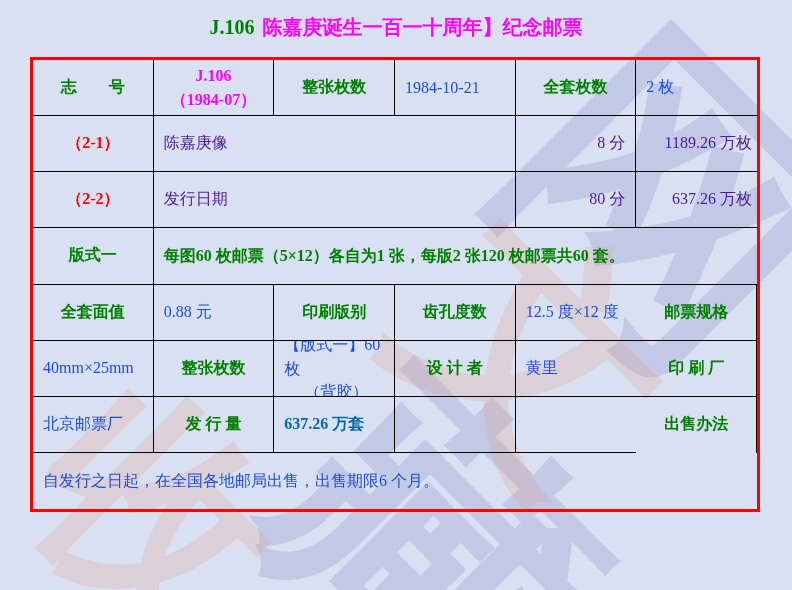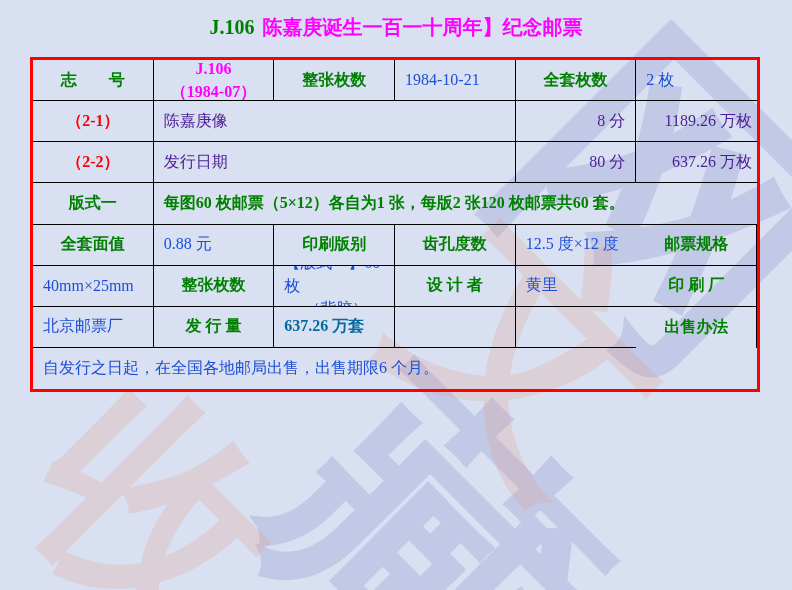--- a/index.html
+++ b/index.html
@@ -31,21 +31,21 @@
     position:absolute;left:0;top:14px;width:792px;
     text-align:center;
     font-size:20px;font-weight:bold;
     z-index:2;
   }
   .title .cat{color:#008000;margin-right:8px;}
   .title .nm{color:#ff00ff;}
   
   .tbl{
     position:absolute;left:30px;top:57px;
-    width:730px;height:335px;
+    width:730px;height:455px;
     border:3px solid #ff0000;
     box-sizing:border-box;
     display:grid;
     grid-template-columns:repeat(6,1fr);
     grid-template-rows:repeat(8,1fr);
     z-index:1;
     background:transparent;
   }
   .cell{
     border-right:1px solid #000;

